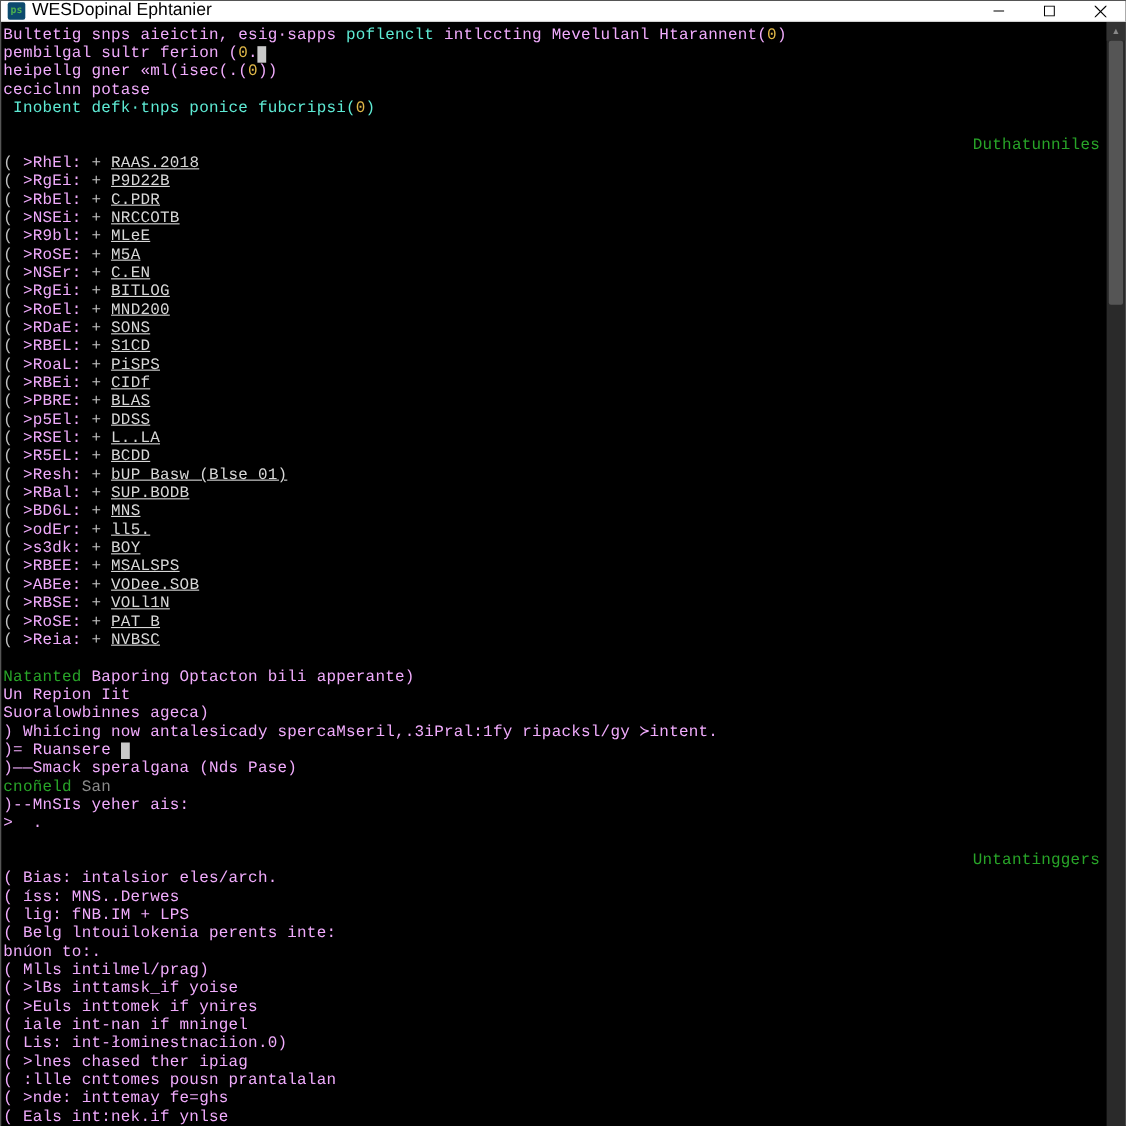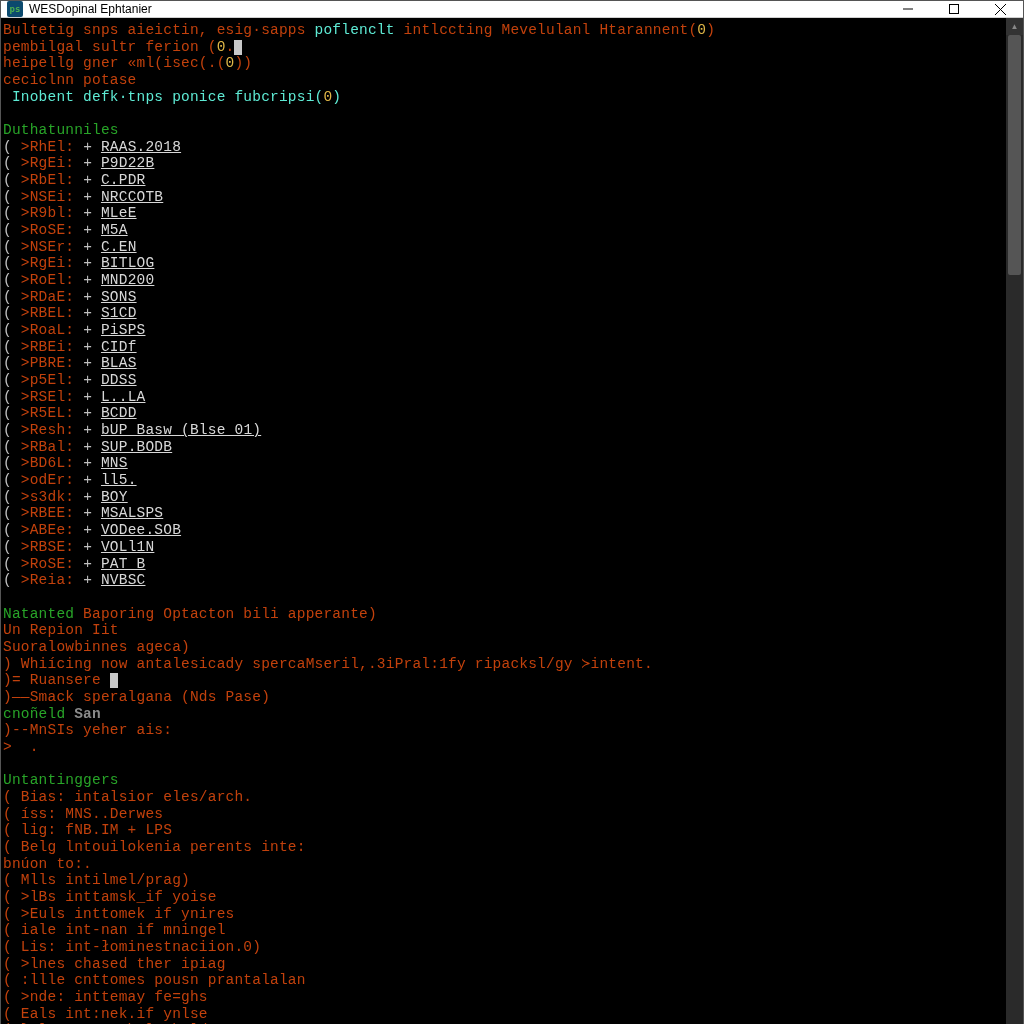--- a/index.html
+++ b/index.html
@@ -2,39 +2,39 @@
 <html><head>
 <meta charset="utf-8">
 <style>
   * { margin:0; padding:0; box-sizing:border-box; }
   html,body { width:1024px; height:1024px; font-family:"Segoe UI",Arial,sans-serif; background:#fff; overflow:hidden; }
   .window { width:1024px; height:1024px; display:flex; flex-direction:column; border:1px solid #555; }
 
   
   .titlebar { height:30px; background:#ffffff; display:flex; align-items:center; padding:0 0 0 6px; border-bottom:1px solid #d0d0d0; }
   .appicon { width:16px; height:16px; background:#0c4a6e; color:#4caf50; font-size:9px; display:flex; align-items:center; justify-content:center; border-radius:2px; margin-right:6px; font-weight:bold; font-family:Consolas,monospace;}
-  .title { font-size:12px; color:#000; flex:1; }
+  .title { font-size:16px; color:#000; flex:1; }
   .winbtns { display:flex; height:100%; }
   .winbtn { width:46px; height:100%; display:flex; align-items:center; justify-content:center; font-size:14px; color:#000; cursor:pointer; }
   .winbtn svg { stroke:#000; stroke-width:1; fill:none; }
 
   
   .termwrap { flex:1; display:flex; background:#000; position:relative; }
   .term { flex:1; padding:4px 6px 4px 2px; font-family:Consolas,"Courier New",monospace; font-size:14.5px; line-height:1.15; color:#c9c9c9; white-space:pre; overflow:hidden; letter-spacing:0.2px;}
   .scrollbar { width:17px; background:#2a2a2a; position:relative; }
   .scrollbtn { width:100%; height:17px; background:#333; display:flex; align-items:center; justify-content:center; color:#888; font-size:8px; position:absolute; }
   .scrollbtn.up { top:0; }
   .scrollthumb { position:absolute; left:2px; right:2px; top:17px; height:240px; background:#555; border-radius:2px; }
 
   
-  .g   { color:#28a428; }   
+  .g   { color:#28a428;text-align:right; }   
   .y   { color:#e0b848; }   
   .or  { color:#5eead4; }   
-  .dim { color:#8a8a8a;font-weight:bold; }
-  .w   { color:#c2410c; }
+  .dim { color:#8a8a8a; }
+  .w   { color:#f0abfc; }
   .p   { color:#c0c0c0; }   
   .cur { display:inline-block; width:8px; height:15px; background:#c9c9c9; vertical-align:text-bottom;}
 
   .line { display:block; }
   .val { color:#d8d8d8;text-decoration:underline; }
 </style>
 </head>
 <body>
 
 <div class="window">

